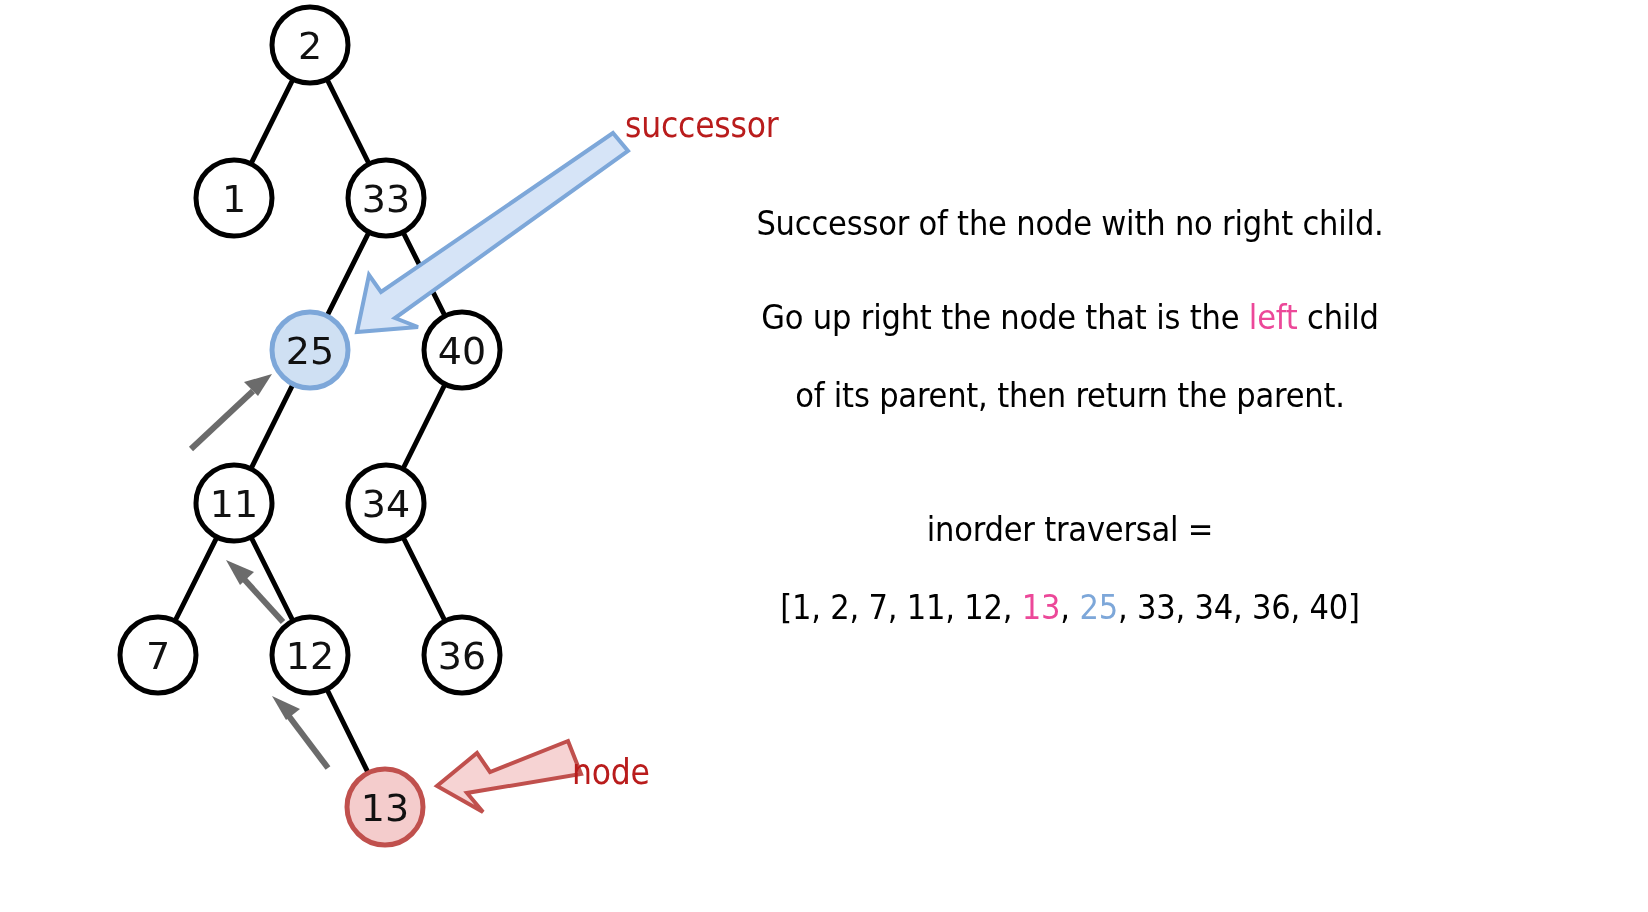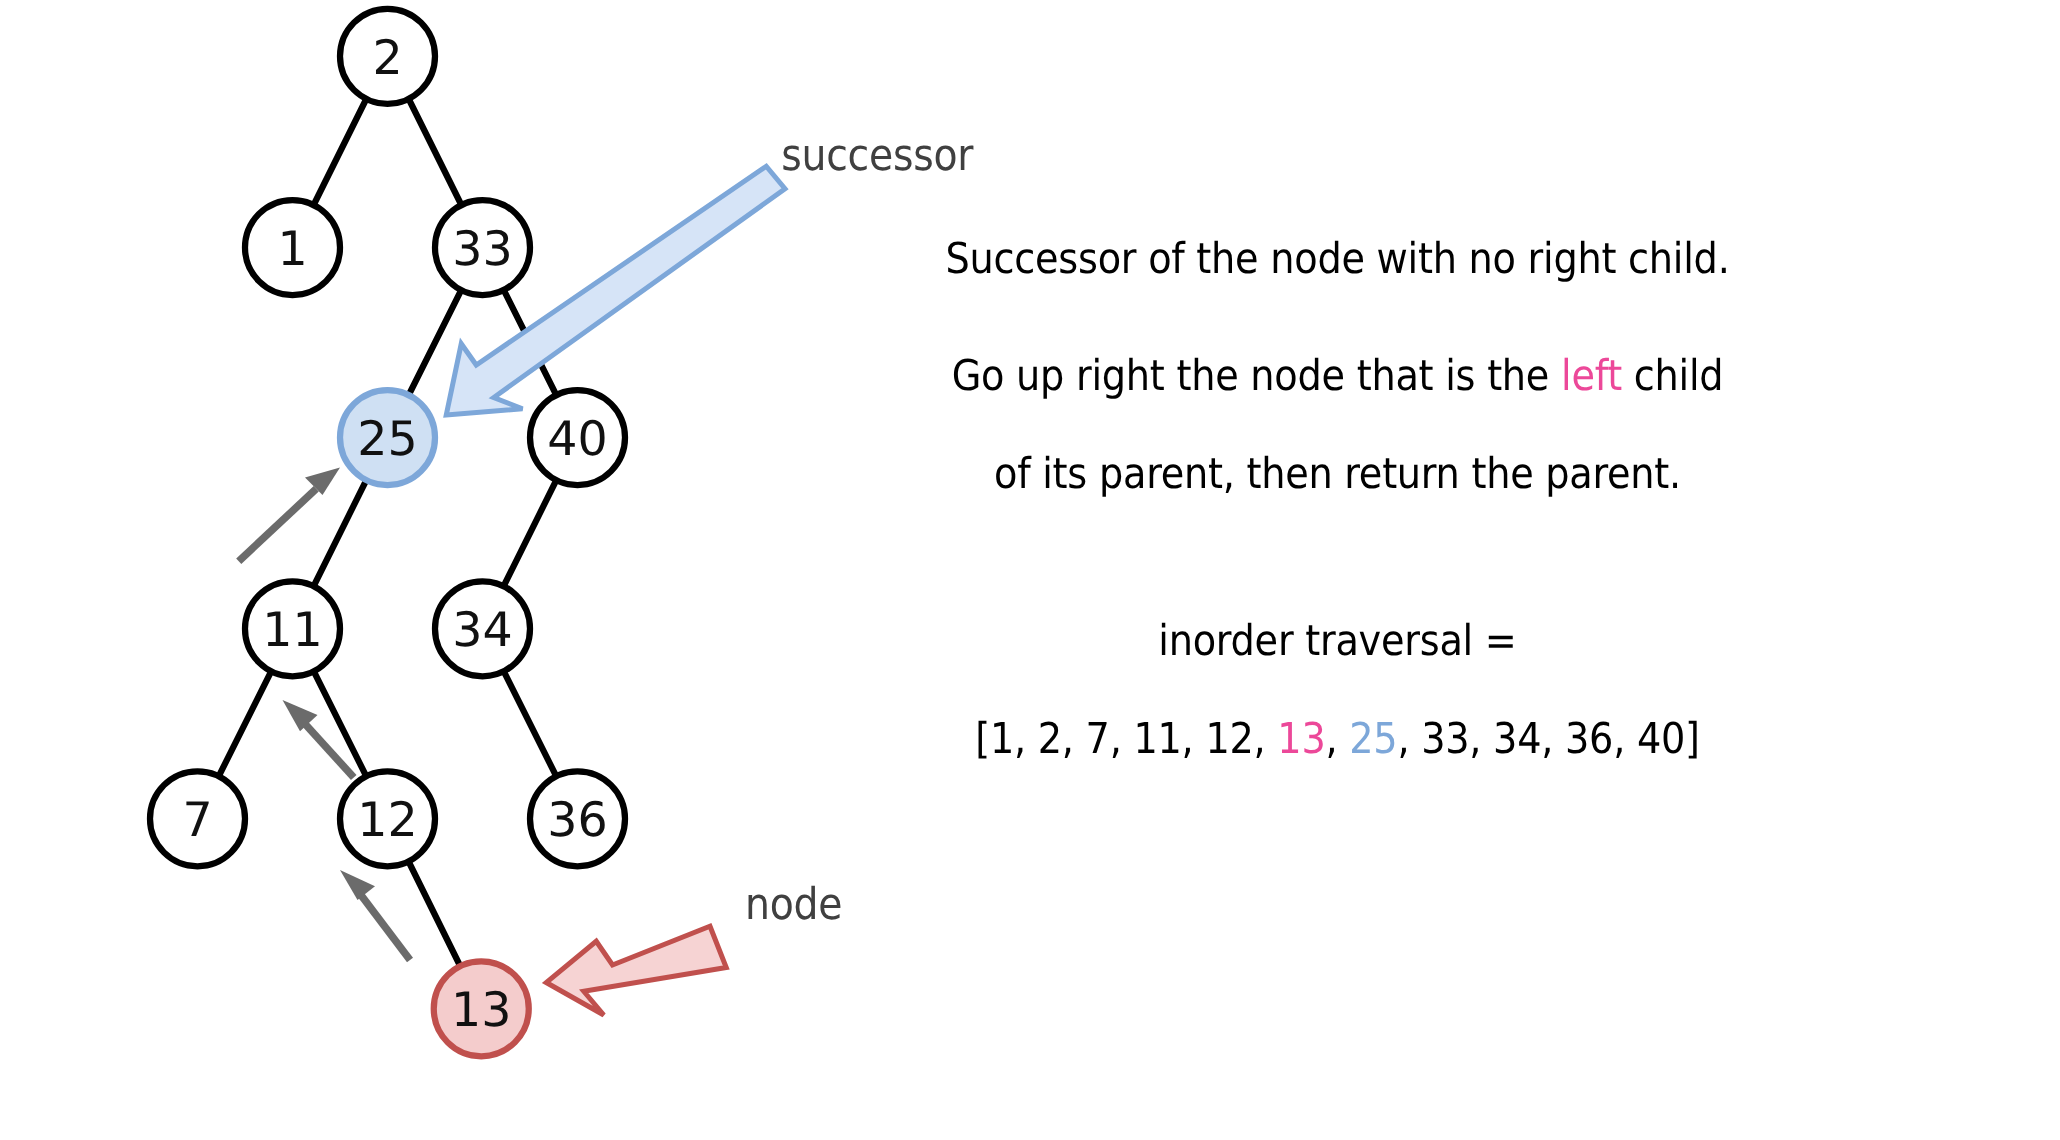--- a/index.html
+++ b/index.html
@@ -73,43 +73,43 @@
   .callout-red {
     fill: #f6d3d3;
     stroke: #c0504d;
     stroke-width: 4;
     stroke-linejoin: miter;
   }
   .anno-label {
     position: absolute;
     font-family: "DejaVu Sans Condensed", "Liberation Sans Narrow", "Liberation Sans", sans-serif;
     font-size: 35px;
-    color: #404040;
+    color: #b91c1c;
     white-space: nowrap;
     letter-spacing: -0.2px;
   }
   #successor-label { left: 625px; top: 105px; }
-  #node-label-anno  { left: 572px; top: 704px; margin-left: 24px; }
+  #node-label-anno  { left: 572px; top: 752px; }
 
   .text-panel {
     position: absolute;
     left: 690px;
     top: 186px;
     width: 760px;
     text-align: center;
     font-family: "DejaVu Sans Condensed", "Liberation Sans Narrow", "Liberation Sans", sans-serif;
     color: #000000;
   }
   .para {
     font-size: 34px;
     line-height: 42px;
     letter-spacing: -0.2px;
     margin-top: 36px;
   }
-  .para.p1 { margin: 0 0 0 0; }
+  .para.p1 { margin: 16px 0 0 0; }
   .para.p2 { margin: 52px 0 0 0; }
   .para.p3 { margin: 92px 0 0 0; text-align: center; }
   .red-word  { color: #ec4899; }
   .blue-word { color: #7da7d9; }
 </style>
 </head>
 <body>
 
 <div id="stage">
 

